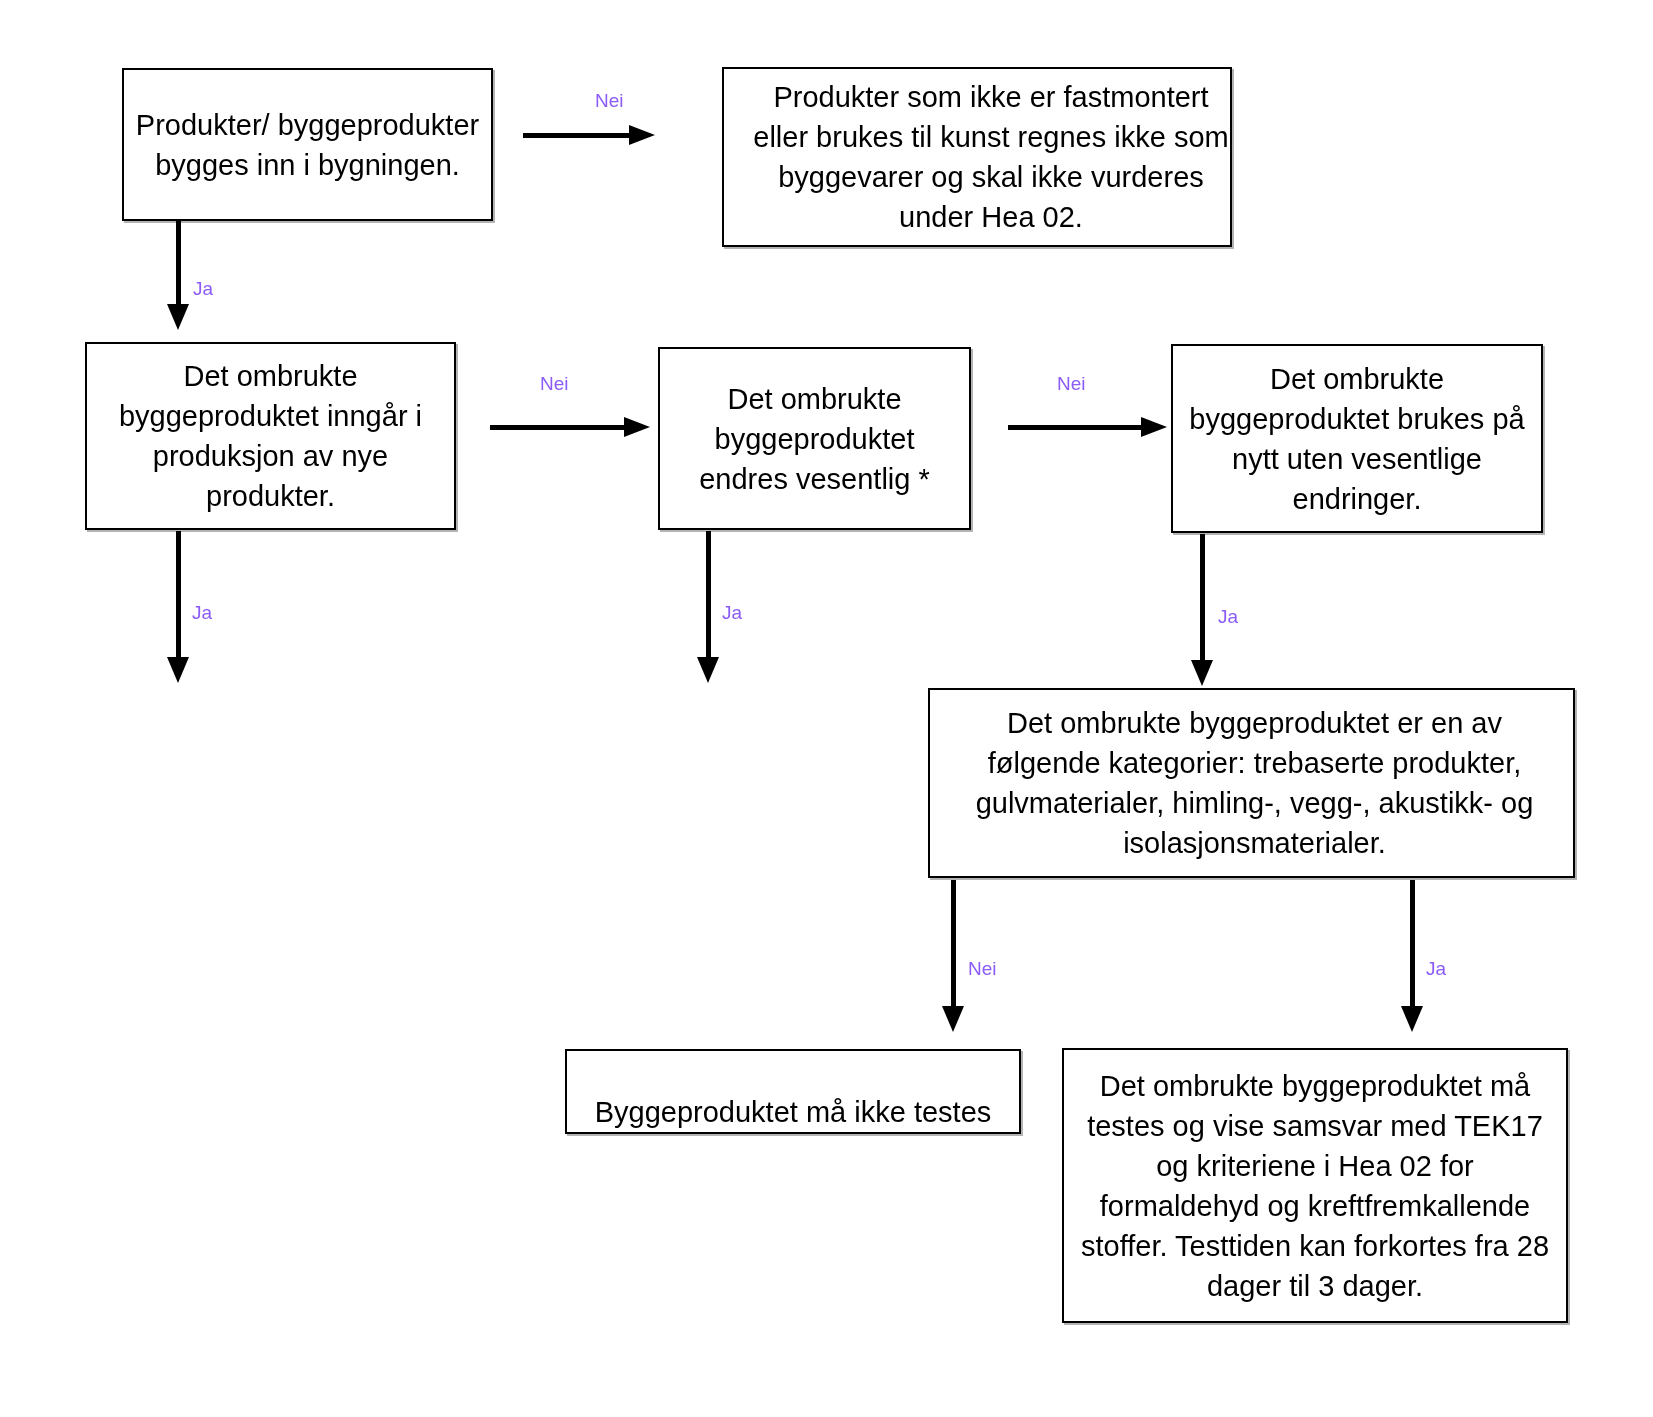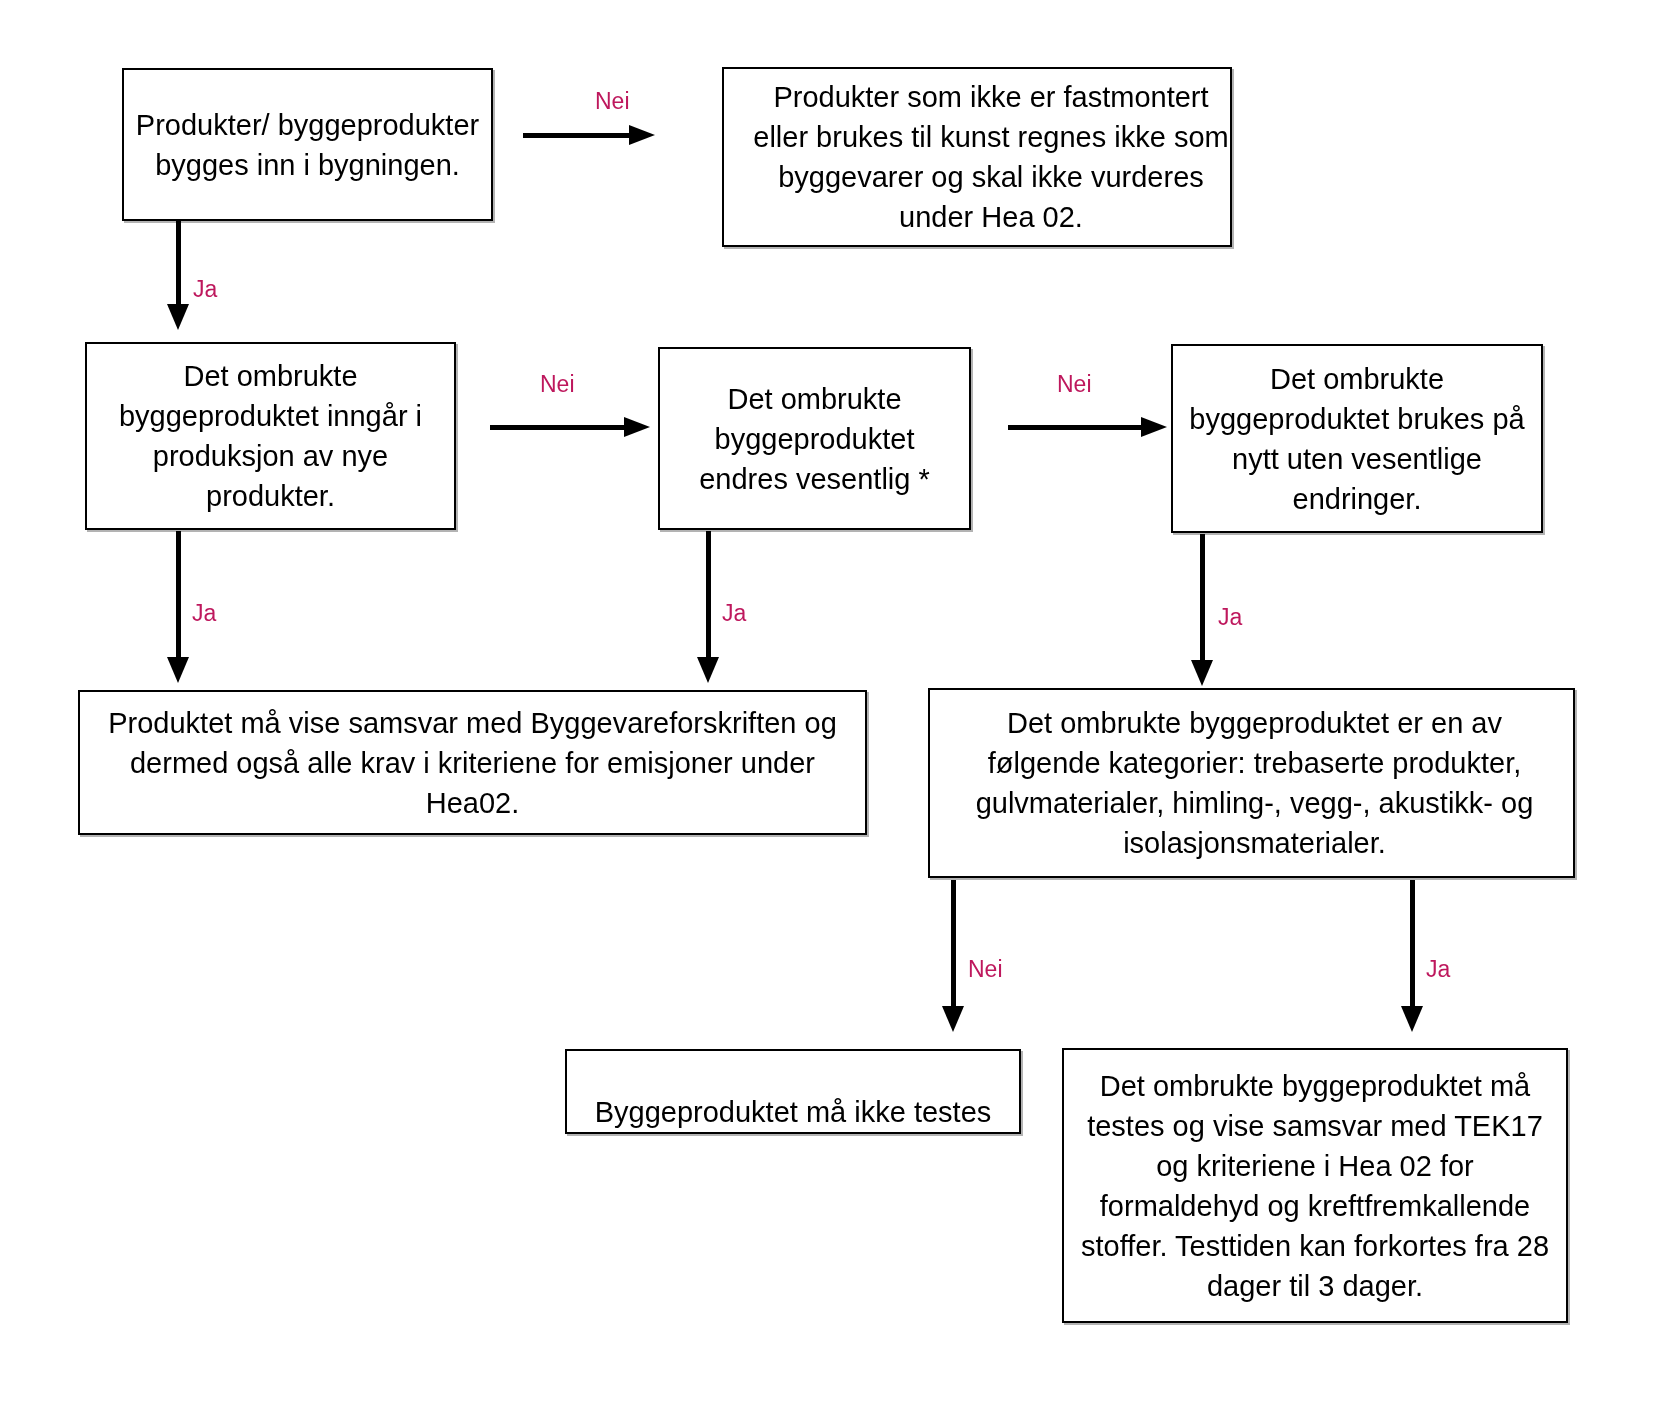--- a/index.html
+++ b/index.html
@@ -36,23 +36,23 @@
     border-right:11px solid transparent;
     border-top:26px solid #000000;
   }
   .head.right {
     border-top:10px solid transparent;
     border-bottom:10px solid transparent;
     border-left:26px solid #000000;
   }
   .elabel {
     position:absolute;
-    font-size:23px;
+    font-size:19px;
     line-height:34px;
-    color:#be185d;
+    color:#8b5cf6;
     white-space:nowrap;
   }
 </style>
 </head>
 <body>
 
 <div id="canvas">
 
   <div class="node" style="left:85px; top:68px; width:371px; height:153px;margin-left:37px;">
     <div class="node-text">Produkter/ byggeprodukter
@@ -79,25 +79,20 @@
 endres vesentlig *</div>
   </div>
 
   <div class="node" style="left:1171px; top:344px; width:372px; height:189px;">
     <div class="node-text">Det ombrukte
 byggeproduktet brukes på
 nytt uten vesentlige
 endringer.</div>
   </div>
 
-  <div class="node" style="left:78px; top:690px; width:789px; height:145px;">
-    <div class="node-text">Produktet må vise samsvar med Byggevareforskriften og
-dermed også alle krav i kriteriene for emisjoner under
-Hea02.</div>
-  </div>
 
   <div class="node" style="left:928px; top:688px; width:647px; height:190px;padding-left:6px;">
     <div class="node-text">Det ombrukte byggeproduktet er en av
 følgende kategorier: trebaserte produkter,
 gulvmaterialer, himling-, vegg-, akustikk- og
 isolasjonsmaterialer.</div>
   </div>
 
   <div class="node" style="left:565px; top:1049px; width:456px; height:85px;align-items:flex-end;">
     <div class="node-text">Byggeproduktet må ikke testes</div>

